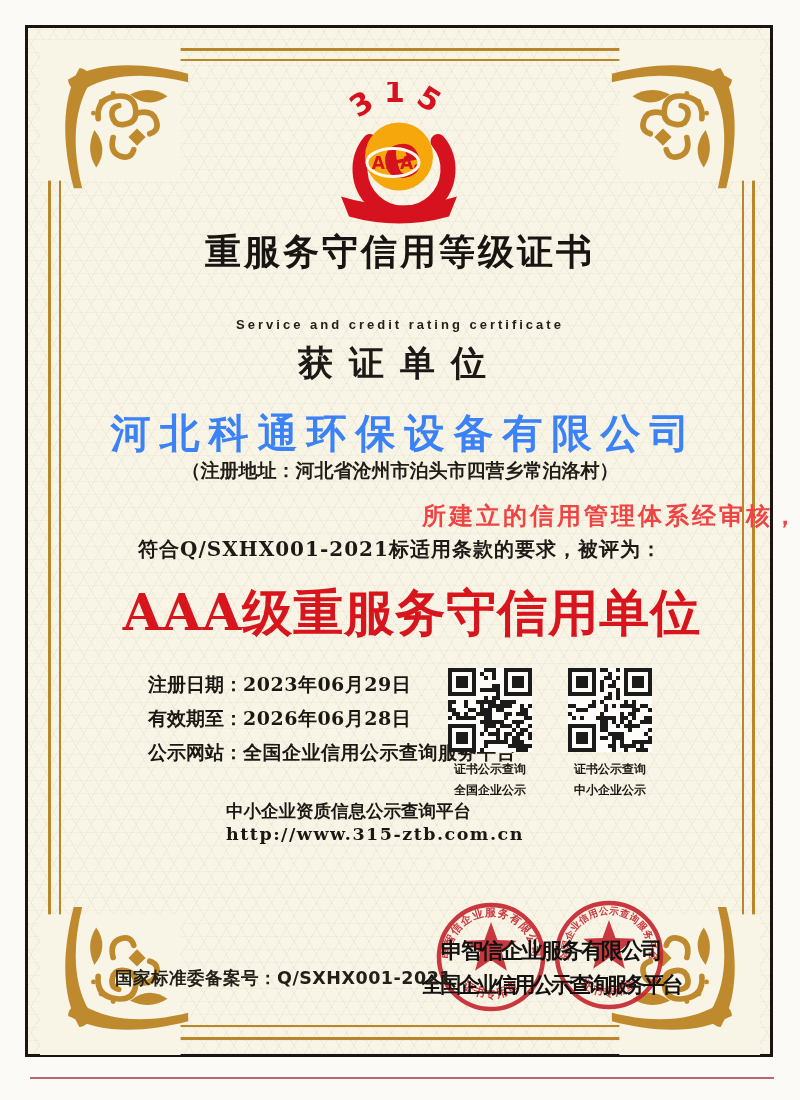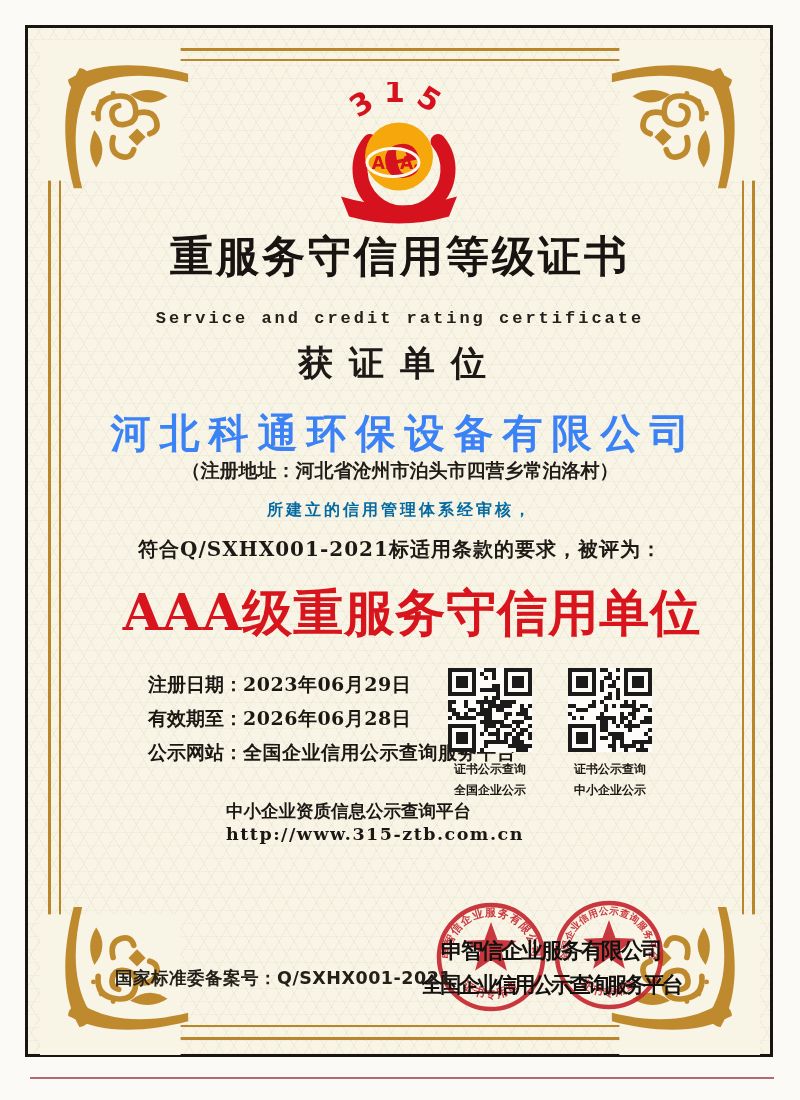--- a/index.html
+++ b/index.html
@@ -25,32 +25,32 @@
   .gold-inner{position:absolute;left:59px;top:59px;width:681px;height:964px;border:2px solid #b9862c;}
 
   .corner{position:absolute;width:150px;height:150px;}
   .corner.tl{left:40px;top:40px;}
   .corner.tr{left:610px;top:40px;transform:scaleX(-1);}
   .corner.bl{left:40px;top:905px;transform:scaleY(-1);}
   .corner.br{left:610px;top:905px;transform:scale(-1,-1);}
 
   .logo{position:absolute;left:329px;top:82px;width:140px;height:145px;}
 
-  .title{top:228px;font-size:43px;font-weight:900;color:#171412;letter-spacing:3px;
+  .title{top:228px;font-size:36px;font-weight:900;color:#171412;letter-spacing:3px;
          font-family:"DejaVu Sans","Liberation Sans",sans-serif;}
-  .subtitle{top:309px;font-size:17px;font-weight:bold;color:#24201c;letter-spacing:3px;
-            font-family:Liberation Mono, monospace;}
+  .subtitle{top:317px;font-size:13px;font-weight:bold;color:#24201c;letter-spacing:3px;
+            font-family:Liberation Sans, sans-serif;}
   .section-label{top:340px;font-size:35px;font-weight:bold;color:#1c1916;letter-spacing:16px;padding-left:0;
                  font-family:"DejaVu Serif","Liberation Serif",serif;}
   .company{top:406px;font-size:40px;font-weight:bold;color:#3b82f6;letter-spacing:9px;padding-left:9px;
            font-family:"DejaVu Serif","Liberation Serif",serif;}
   .address{top:458px;font-size:19px;font-weight:bold;color:#201c18;
            font-family:"DejaVu Serif","Liberation Serif",serif;}
-  .stmt1{top:500px;font-size:16px;font-weight:bold;color:#0369a1;letter-spacing:3px;
-         font-family:"DejaVu Serif","Liberation Serif",serif;}
+  .stmt1{top:500px;font-size:24px;font-weight:bold;color:#ef4444;letter-spacing:3px;
+         font-family:"DejaVu Serif","Liberation Serif",serif;text-align:right;}
   .stmt2{top:536px;font-size:20px;font-weight:bold;color:#1d1a16;letter-spacing:1px;
          font-family:"DejaVu Serif","Liberation Serif",serif;}
   .rating{top:580px;font-size:50px;font-weight:800;color:#d8141c;letter-spacing:1px;
           font-family:"DejaVu Serif","Liberation Serif",serif;padding-left:24px;}
 
   .fields{position:absolute;left:148px;top:672px;}
   .field-row{height:34px;font-size:19px;font-weight:bold;color:#1b1814;
              font-family:"DejaVu Serif","Liberation Serif",serif;white-space:nowrap;}
   .field-row .fvalue{letter-spacing:.5px;}
   .weblines{position:absolute;left:226px;top:800px;font-size:17.5px;font-weight:bold;color:#1b1814;

